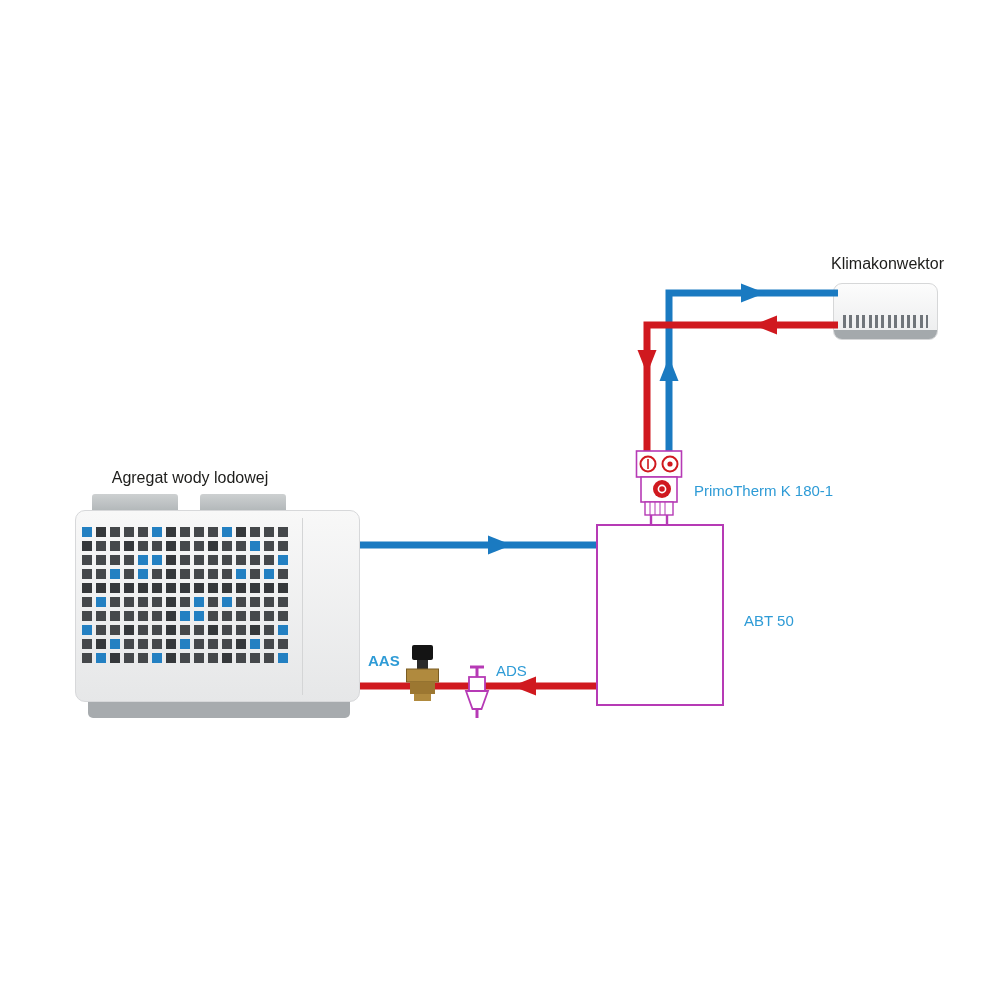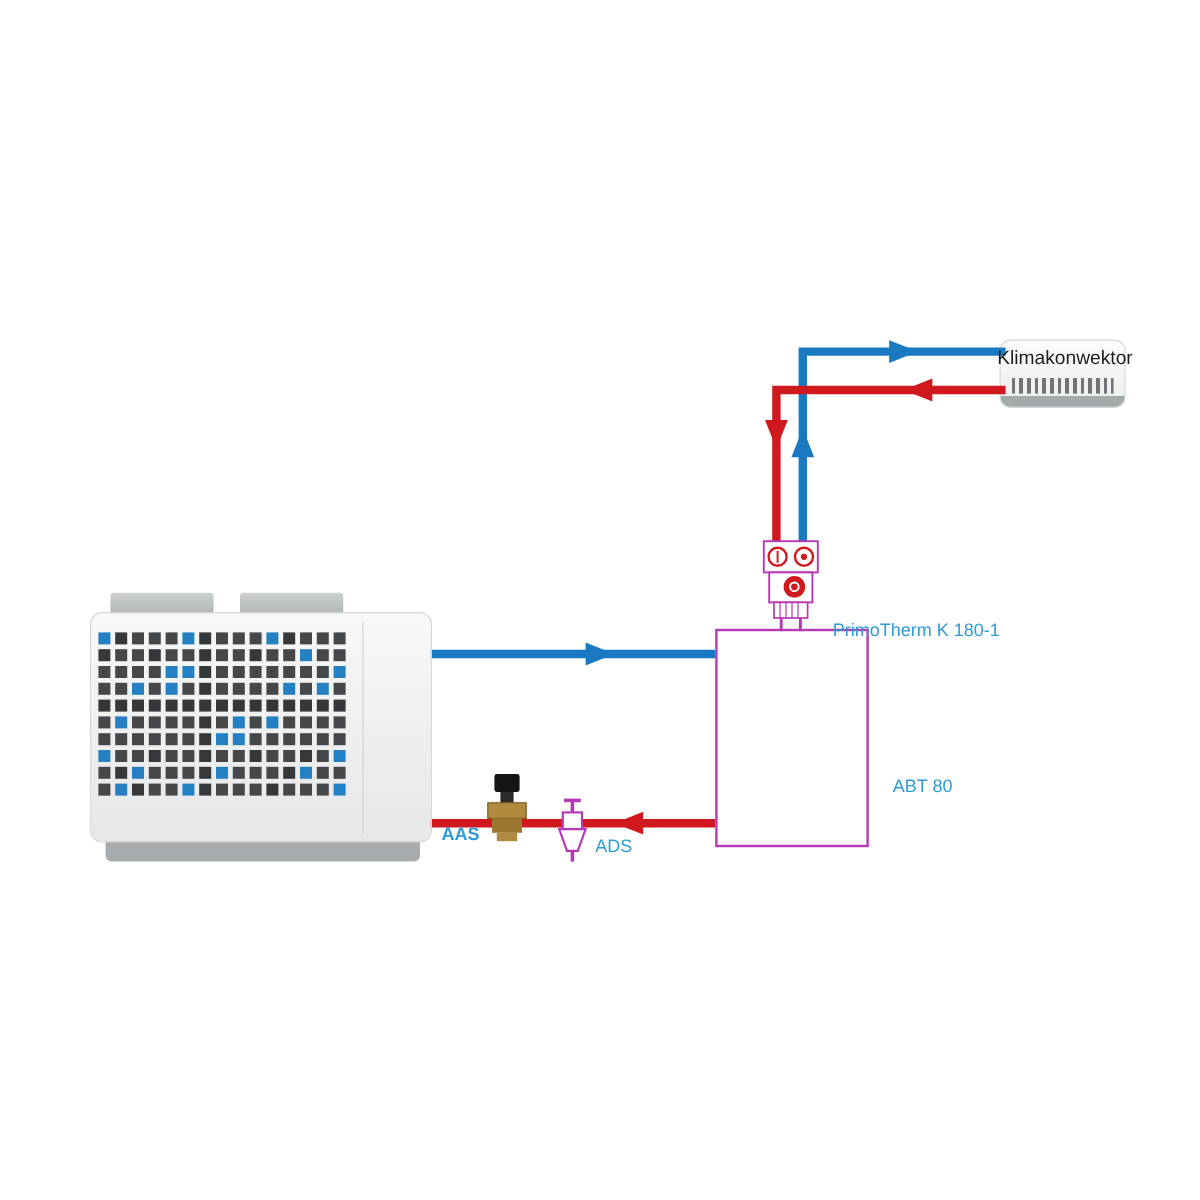--- a/index.html
+++ b/index.html
@@ -43,21 +43,21 @@
 
   
   .fancoil { position:absolute; left:833px; top:283px; width:105px; height:57px; z-index:2;
              background:linear-gradient(180deg,#fcfcfc,#ebeced); border:1px solid #d6d7d8; border-radius:9px; }
   .fancoil-bottom { position:absolute; left:0; bottom:0; width:100%; height:9px;
                     background:#a4a9ac; border-radius:0 0 8px 8px; }
   .fancoil-vents { position:absolute; left:9px; right:9px; bottom:11px; height:13px;
                    background:repeating-linear-gradient(90deg,#70757a 0 3px,transparent 3px 6.4px); }
 
   
-  .label { position:absolute; z-index:4; color:var(--label-black,#1d1d1b); font-size:16px; white-space:nowrap;margin-top:35px; }
+  .label { position:absolute; z-index:4; color:var(--label-black,#1d1d1b); font-size:16px; white-space:nowrap; }
   .label.blue { color:var(--label-blue,#2e9bd6); font-size:15px; }
   .label.center { text-align:center; }
 </style>
 </head>
 <body>
 
 <div class="canvas">
 
   <div class="layer">
     <div class="chiller-fan f1"></div>
@@ -271,19 +271,20 @@
 
     <g>
       <line x1="470" y1="667" x2="484" y2="667" stroke="var(--magenta,#b63ab5)" stroke-width="3"></line>
       <line x1="477" y1="667" x2="477" y2="678" stroke="var(--magenta,#b63ab5)" stroke-width="3"></line>
       <rect class="mg" x="469" y="677" width="16" height="14" stroke-width="1.8"></rect>
       <path class="mg" d="M466,691 h22 l-6.5,18 h-9 z" stroke-width="1.8"></path>
       <line x1="477" y1="709" x2="477" y2="718" stroke="var(--magenta,#b63ab5)" stroke-width="3"></line>
     </g>
   </svg>
 
+  <div class="label center" style="left:75px; top:469px; width:230px;">Agregat wody lodowej</div>
   <div class="label center" style="left:810px; top:255px; width:155px;">Klimakonwektor</div>
   <div class="label blue" style="left:694px; top:482px;">PrimoTherm K 180-1</div>
-  <div class="label blue" style="left:744px; top:612px;">ABT 80</div>
+  <div class="label blue" style="left:744px; top:612px;">ABT 50</div>
   <div class="label blue" style="left:368px; top:652px;font-weight:bold;">AAS</div>
   <div class="label blue" style="left:496px; top:662px;">ADS</div>
 
 </div>
 
 </body></html>

